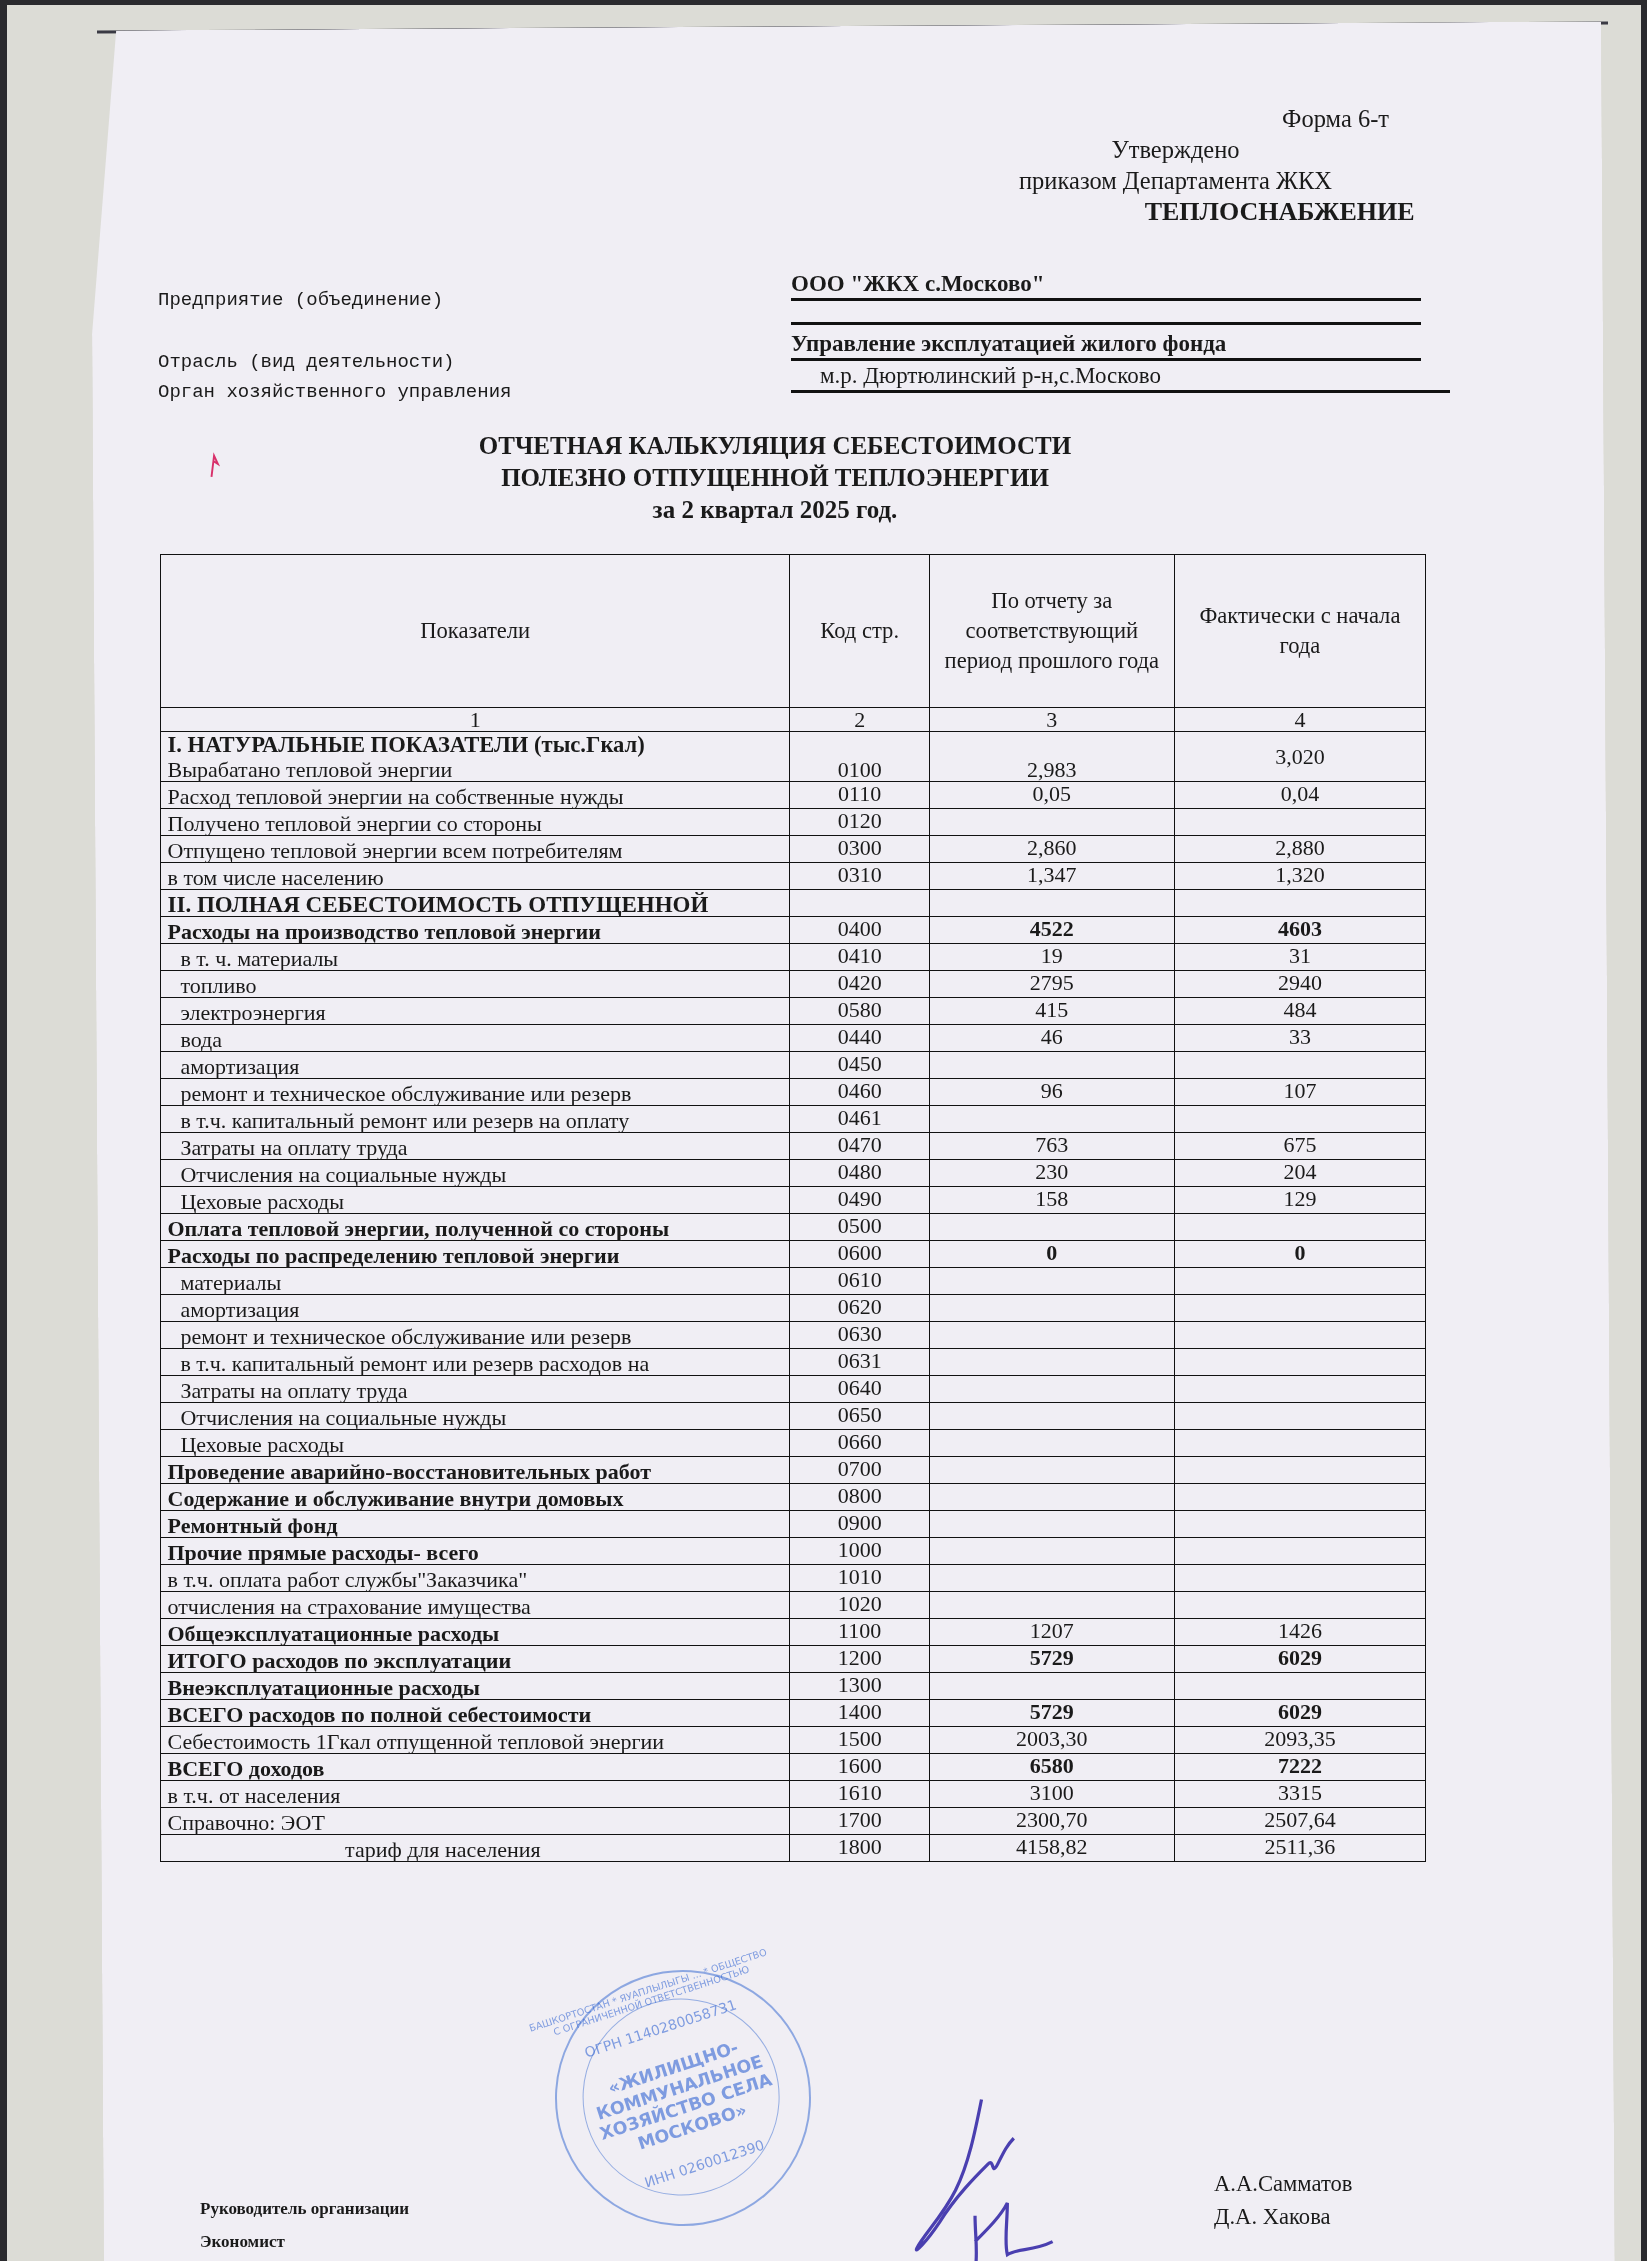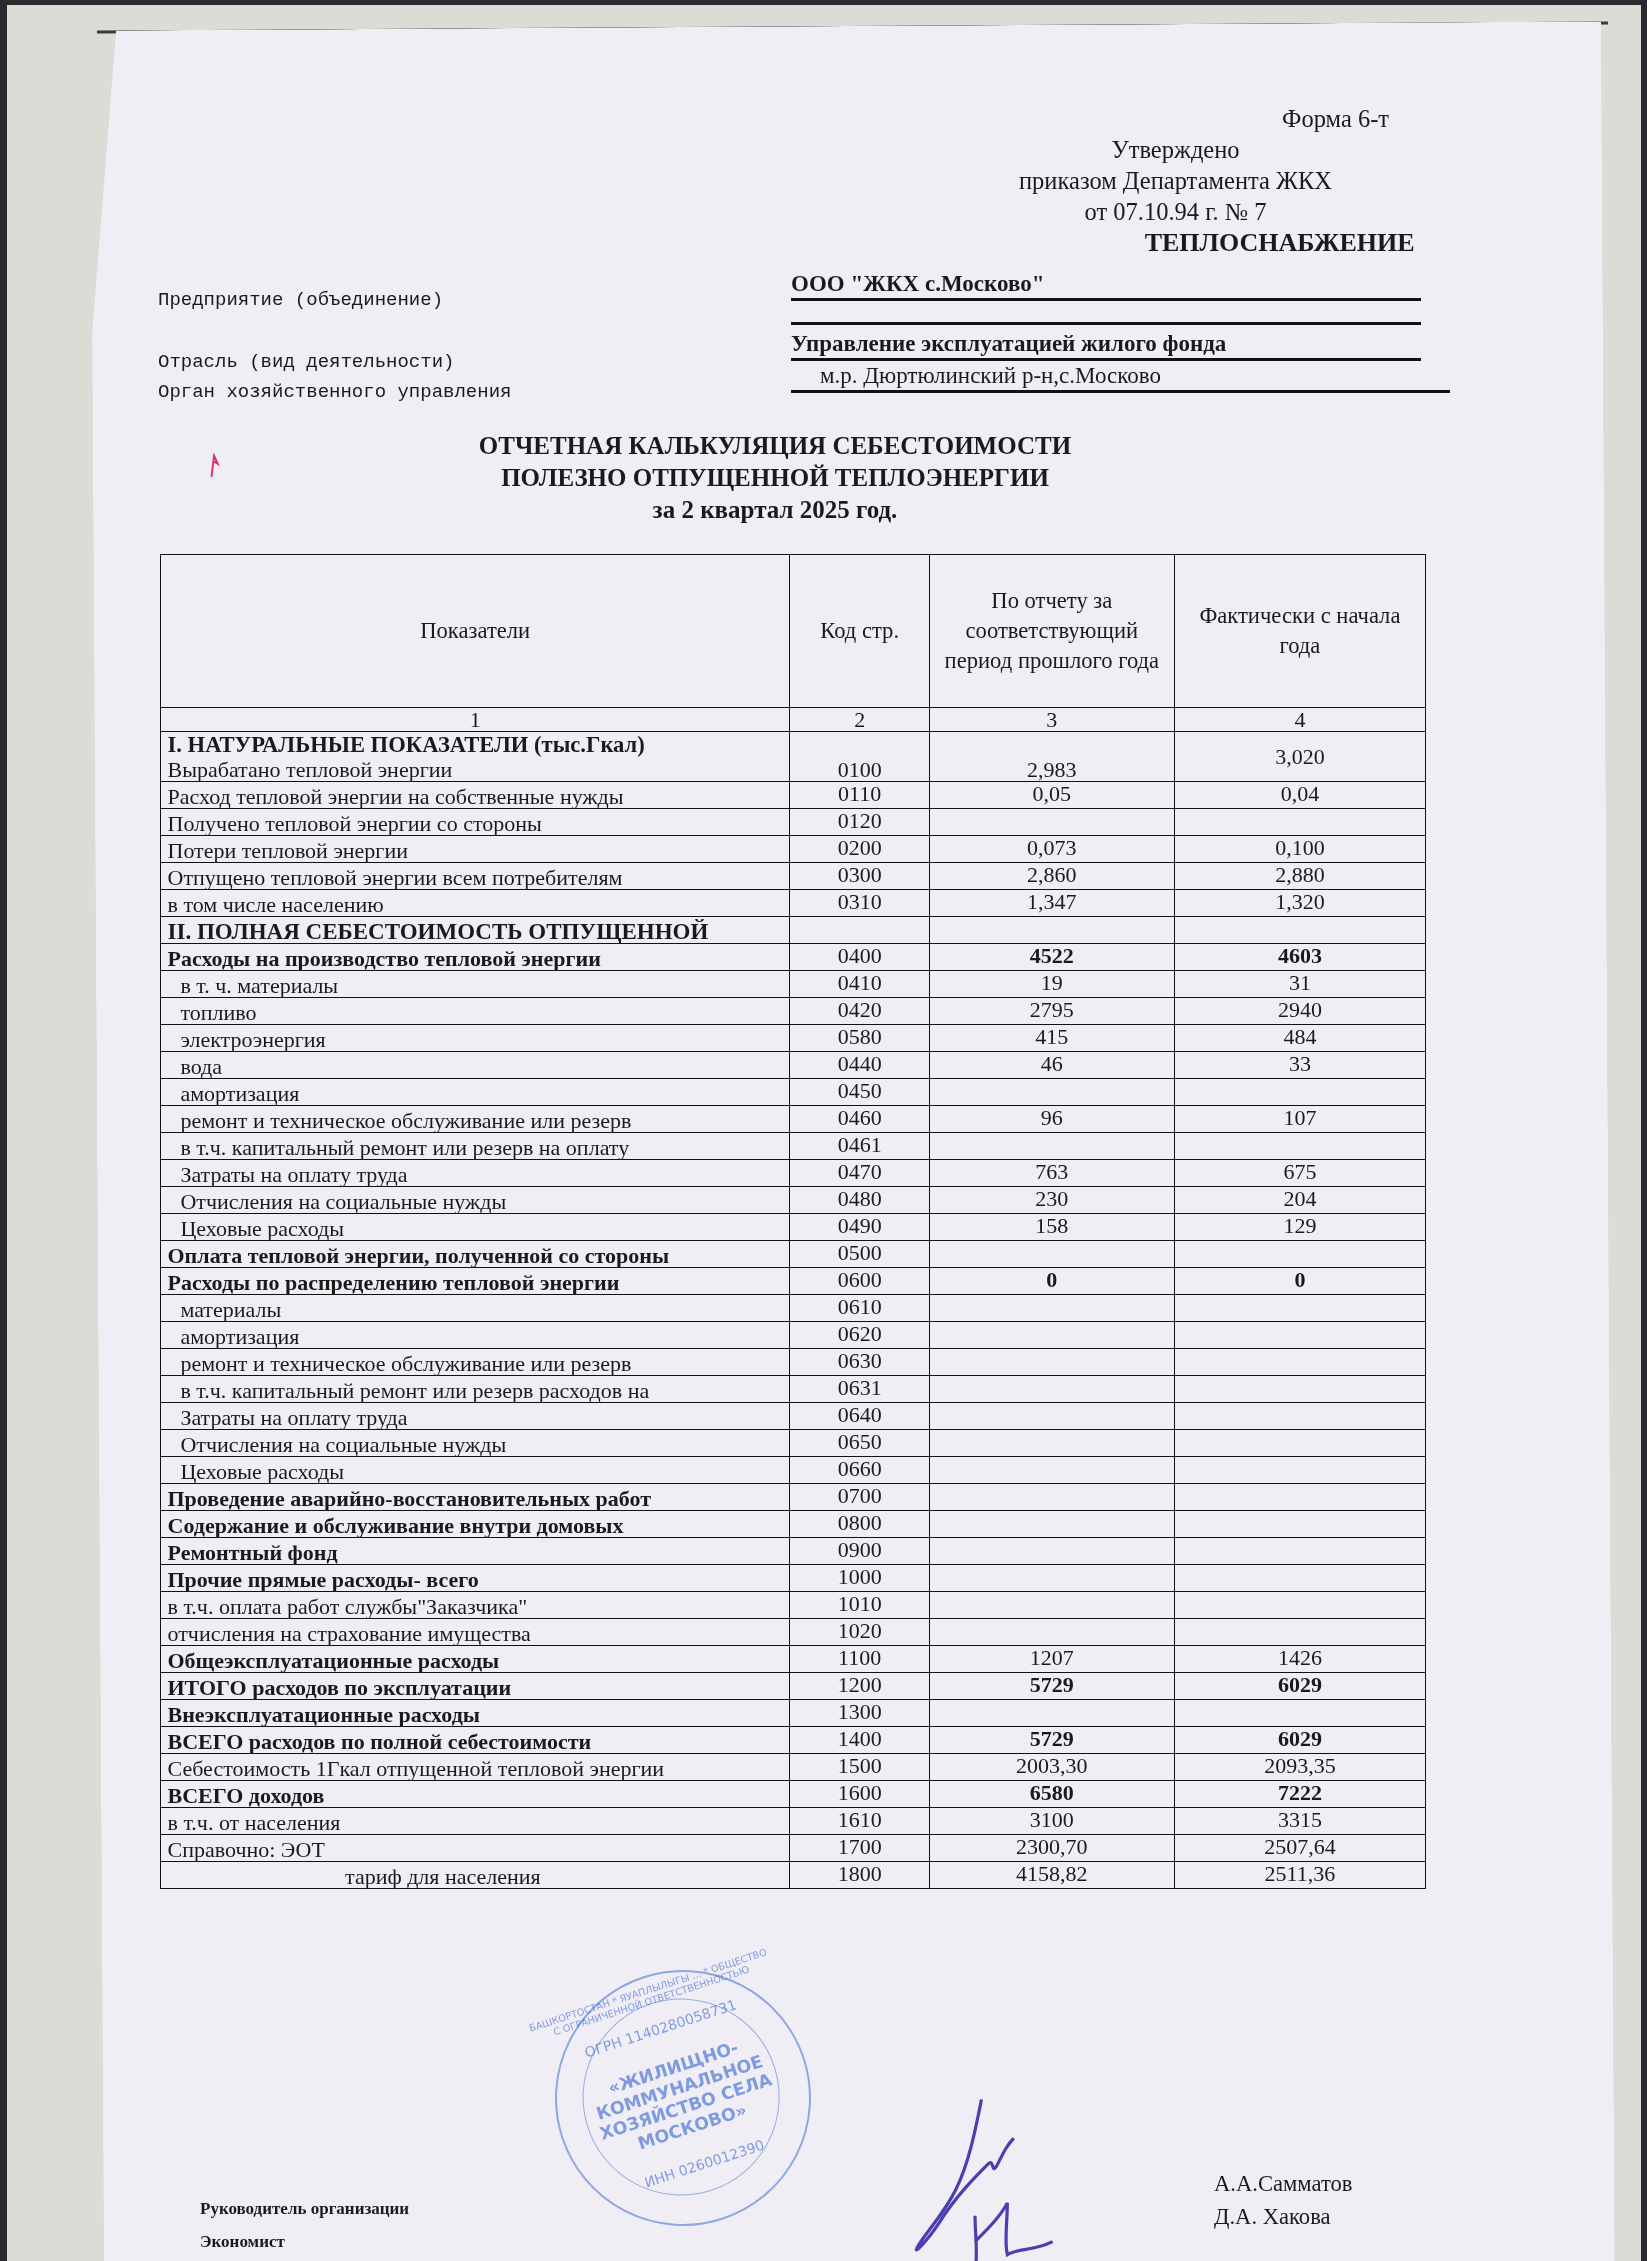--- a/index.html
+++ b/index.html
@@ -87,21 +87,20 @@
 
 <div class="scanbg"></div>
 <div class="page-edge"></div>
 
 <div class="page"></div>
 
 <div class="right-header">
   <div class="form-no">Форма 6-т</div>
   <div>Утверждено</div>
   <div>приказом Департамента ЖКХ</div>
-  <div>от 07.10.94 г. № 7</div>
   <div class="sector">ТЕПЛОСНАБЖЕНИЕ</div>
 </div>
 
 <div class="meta-label" style="top:289px;">Предприятие (объединение)</div>
 <div class="meta-value bold" style="top:271px;">ООО "ЖКХ с.Москово"</div>
 <div class="meta-value" style="top:298px; height:23px;"></div>
 
 <div class="meta-label" style="top:351px;">Отрасль (вид деятельности)</div>
 <div class="meta-value bold" style="top:331px;">Управление эксплуатацией жилого фонда</div>
 
@@ -153,26 +152,20 @@
           <td class="num">0,05</td>
           <td class="num">0,04</td>
         </tr>
         <tr>
           <td class="name">Получено тепловой энергии со стороны</td>
           <td class="code">0120</td>
           <td class="num"></td>
           <td class="num"></td>
         </tr>
         <tr>
-          <td class="name">Потери тепловой энергии</td>
-          <td class="code">0200</td>
-          <td class="num">0,073</td>
-          <td class="num">0,100</td>
-        </tr>
-        <tr>
           <td class="name">Отпущено тепловой энергии всем  потребителям</td>
           <td class="code">0300</td>
           <td class="num">2,860</td>
           <td class="num">2,880</td>
         </tr>
         <tr>
           <td class="name">в том числе населению</td>
           <td class="code">0310</td>
           <td class="num">1,347</td>
           <td class="num">1,320</td>

